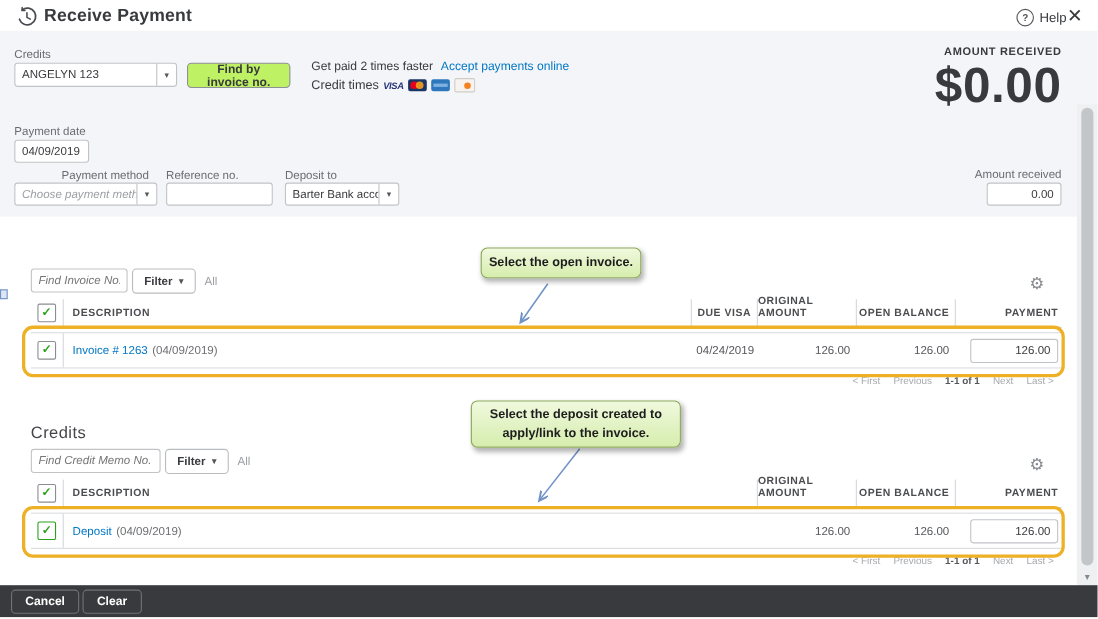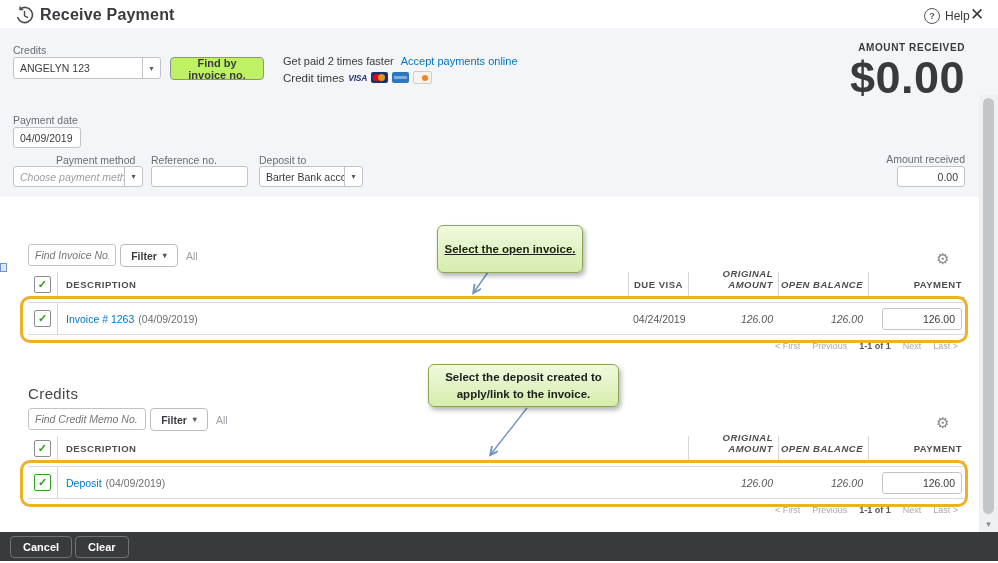--- a/index.html
+++ b/index.html
@@ -54,21 +54,21 @@
   
   .thead{display:flex;align-items:stretch;border-bottom:1px solid #c6c9cc;background:#fff;}
   .thead .hc{display:flex;align-items:flex-end;padding-bottom:7px;font-size:9.5px;font-weight:bold;
              letter-spacing:.5px;color:#4c4d50;box-sizing:border-box;}
   .sep-l{border-left:1px solid #d5d8db;}
   .cb-col{width:30px;display:flex;align-items:center;justify-content:center;border-right:1px solid #d5d8db;}
   .thead .cb-col{align-items:center;padding-bottom:0;}
   .col-desc-o{width:570px;padding-left:8px;}
   .col-desc-c{width:630px;padding-left:8px;}
   .col-due{width:60px;padding-left:5px;}
-  .col-amt{width:90px;justify-content:flex-end;padding-right:5px;text-align:right;font-style:italic;}
+  .col-amt{width:90px;justify-content:flex-end;padding-right:5px;}
   .col-pay{width:97px;justify-content:flex-end;padding-right:3px;text-align:right;}
   .trow{display:flex;align-items:stretch;background:#fff;border-top:1px solid #dadde0;border-bottom:1px solid #dadde0;}
   .trow .tc{display:flex;align-items:center;font-size:10.5px;color:#56575b;box-sizing:border-box;}
   .cbx{width:15px;height:15px;background:#fff;border:1px solid #8a8d92;border-radius:2px;display:flex;
        align-items:center;justify-content:center;}
   .cbx i{font-style:normal;font-size:11px;font-weight:bold;color:#2ca01c;line-height:1;}
   .row-link{color:#0077c5;margin-right:4px;}
   .row-date{color:#6d6e71;}
   .pay-inp{width:80px;height:22px;}
   .pager{display:flex;align-items:center;gap:12px;font-size:9px;color:#a6a9ad;}
@@ -263,21 +263,21 @@
   <svg class="abs overlay-svg" style="left:0;top:0;" width="998" height="563">
     <defs>
       <marker id="ah" markerWidth="8" markerHeight="8" refX="5" refY="3" orient="auto">
         <path d="M0,0 L6,3 L0,6" fill="none" stroke="#7092c6" stroke-width="1.3"></path>
       </marker>
     </defs>
     <path d="M498,258 L474,292" stroke="#7092c6" stroke-width="1.4" fill="none" marker-end="url(#ah)"></path>
     <path d="M527,408 L491,454" stroke="#7092c6" stroke-width="1.4" fill="none" marker-end="url(#ah)"></path>
   </svg>
 
-  <div class="abs callout" style="left:437px;top:225px;width:146px;height:48px;text-decoration:underline;">
+  <div class="abs callout" style="left:437px;top:225px;width:146px;height:28px;">
     <span>Select the open invoice.</span>
   </div>
   <div class="abs callout" style="left:428px;top:364px;width:191px;height:43px;">
     <span>Select the deposit created to</span>
     <span>apply/link to the invoice.</span>
   </div>
 
   <div class="abs edge-art" style="left:0;top:263px;width:7px;height:9px;"></div>
 
   <div class="abs sb-track" style="left:979px;top:95px;width:19px;height:437px;">

